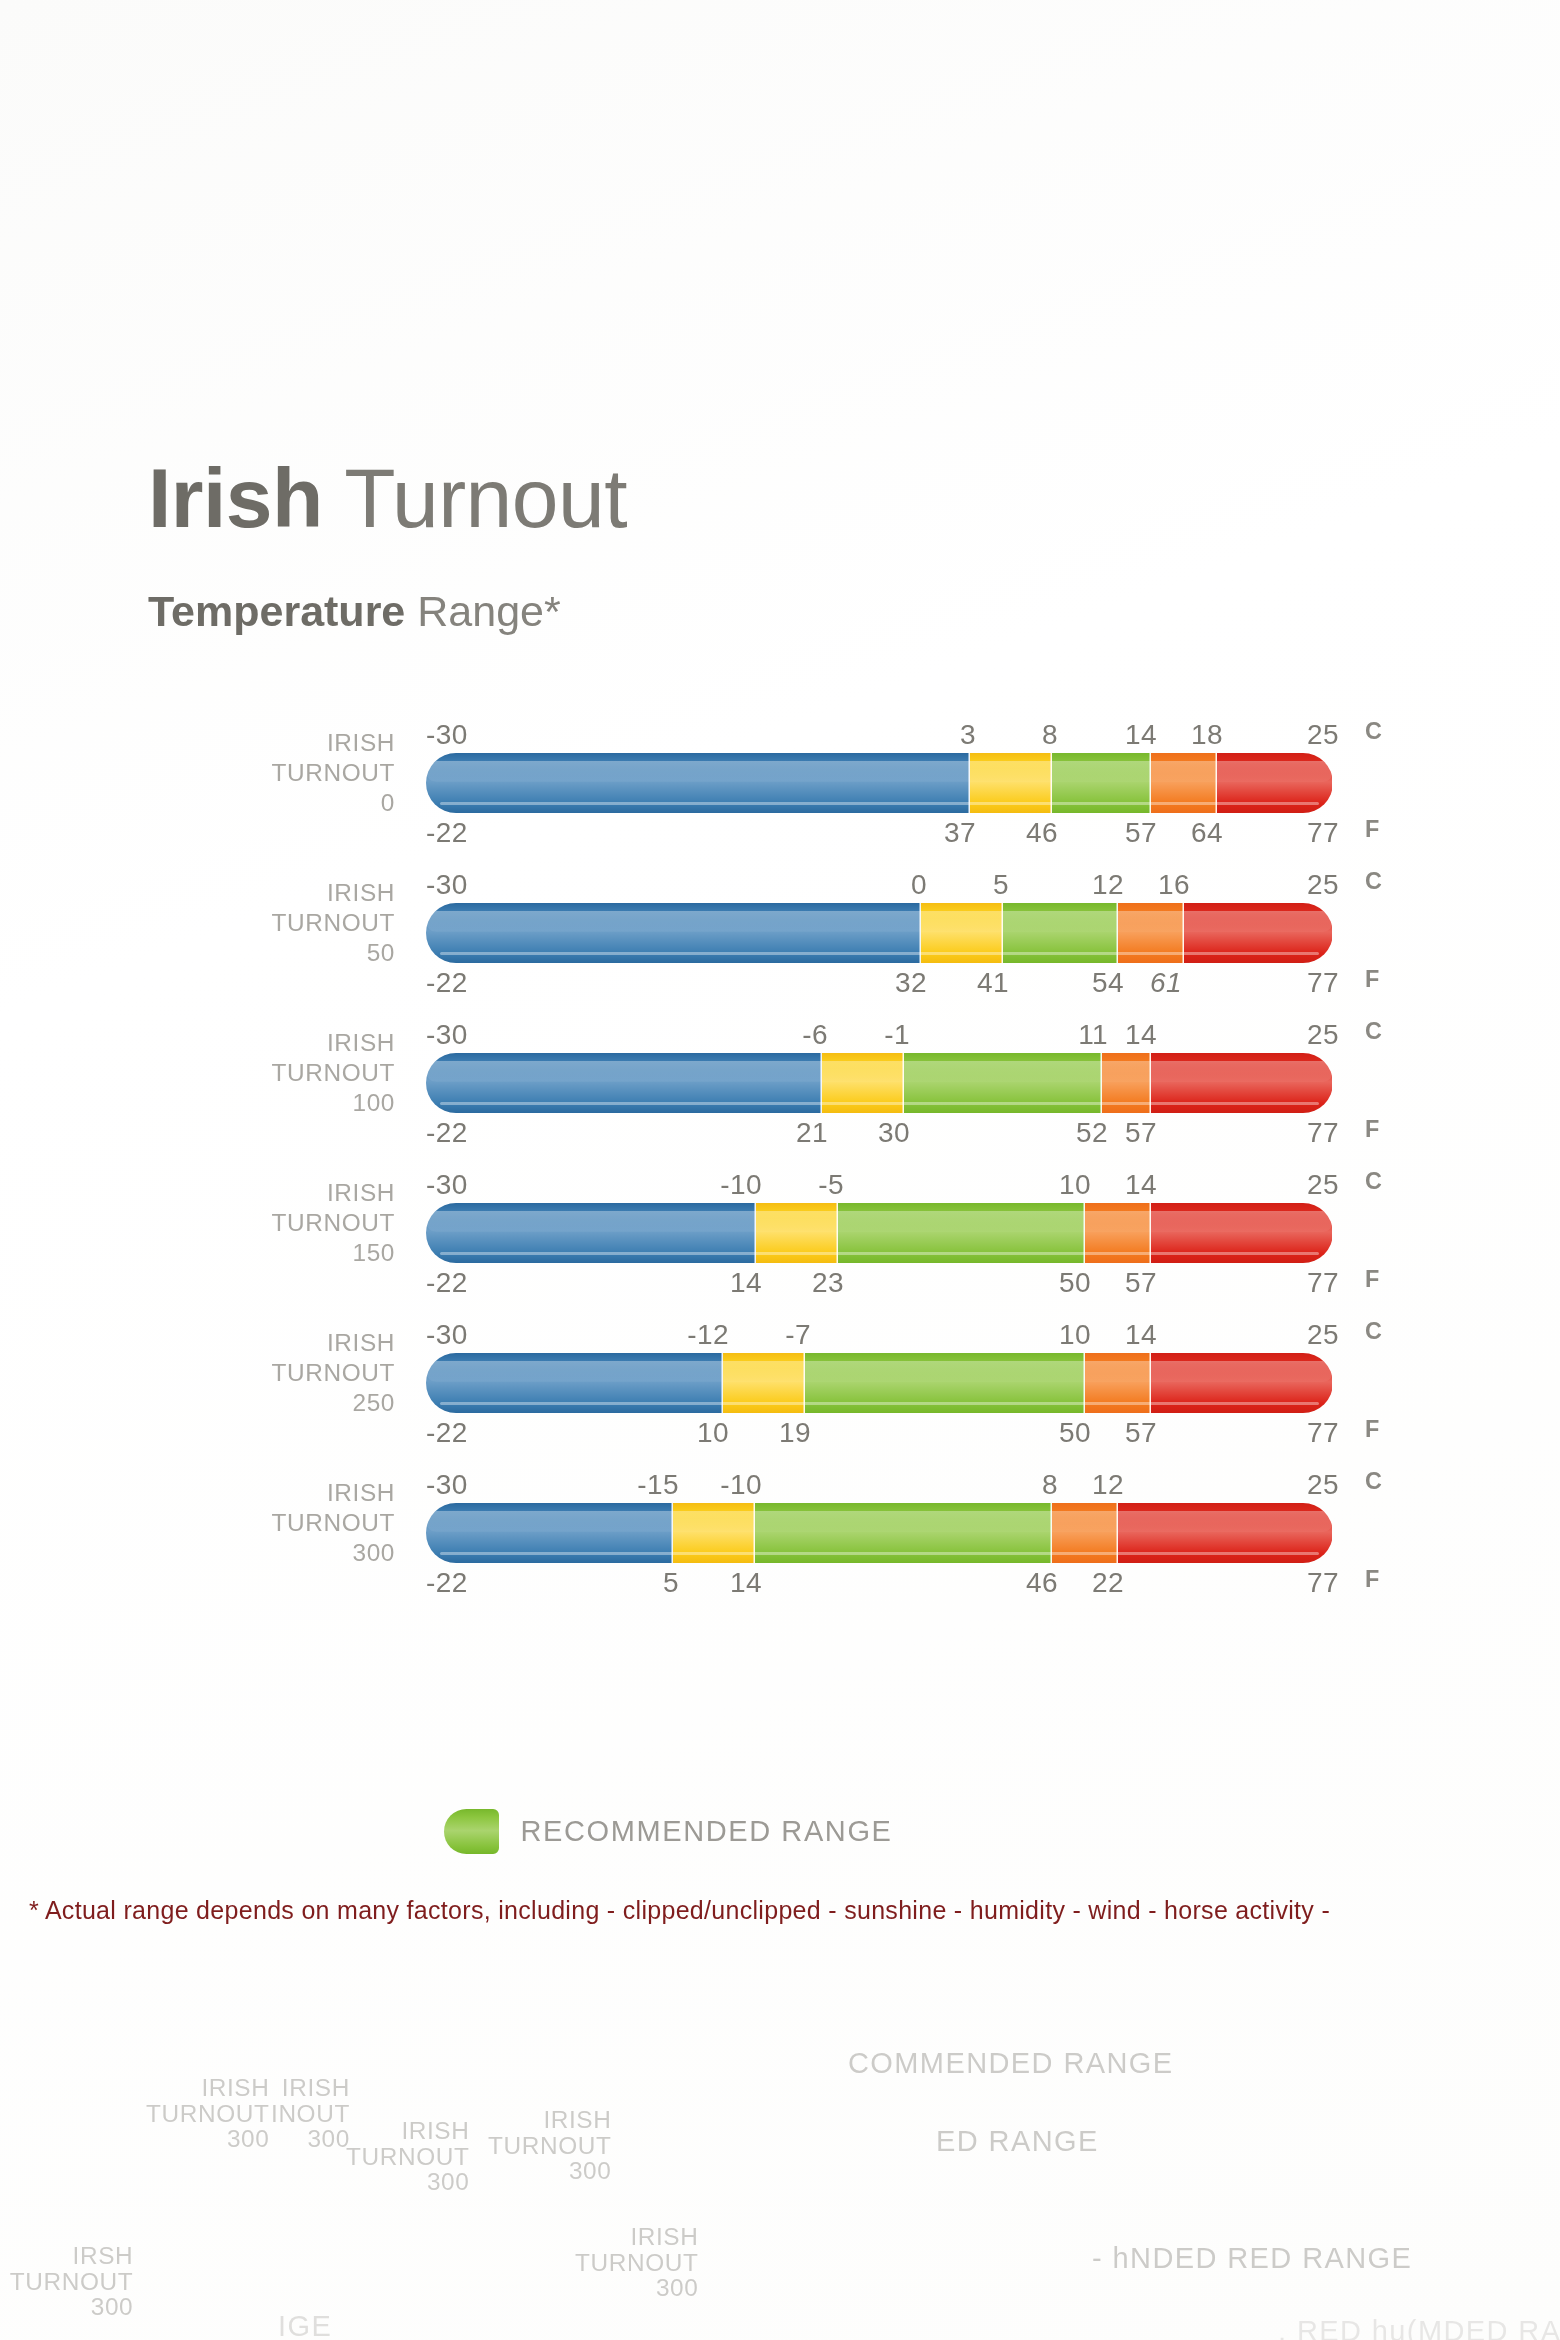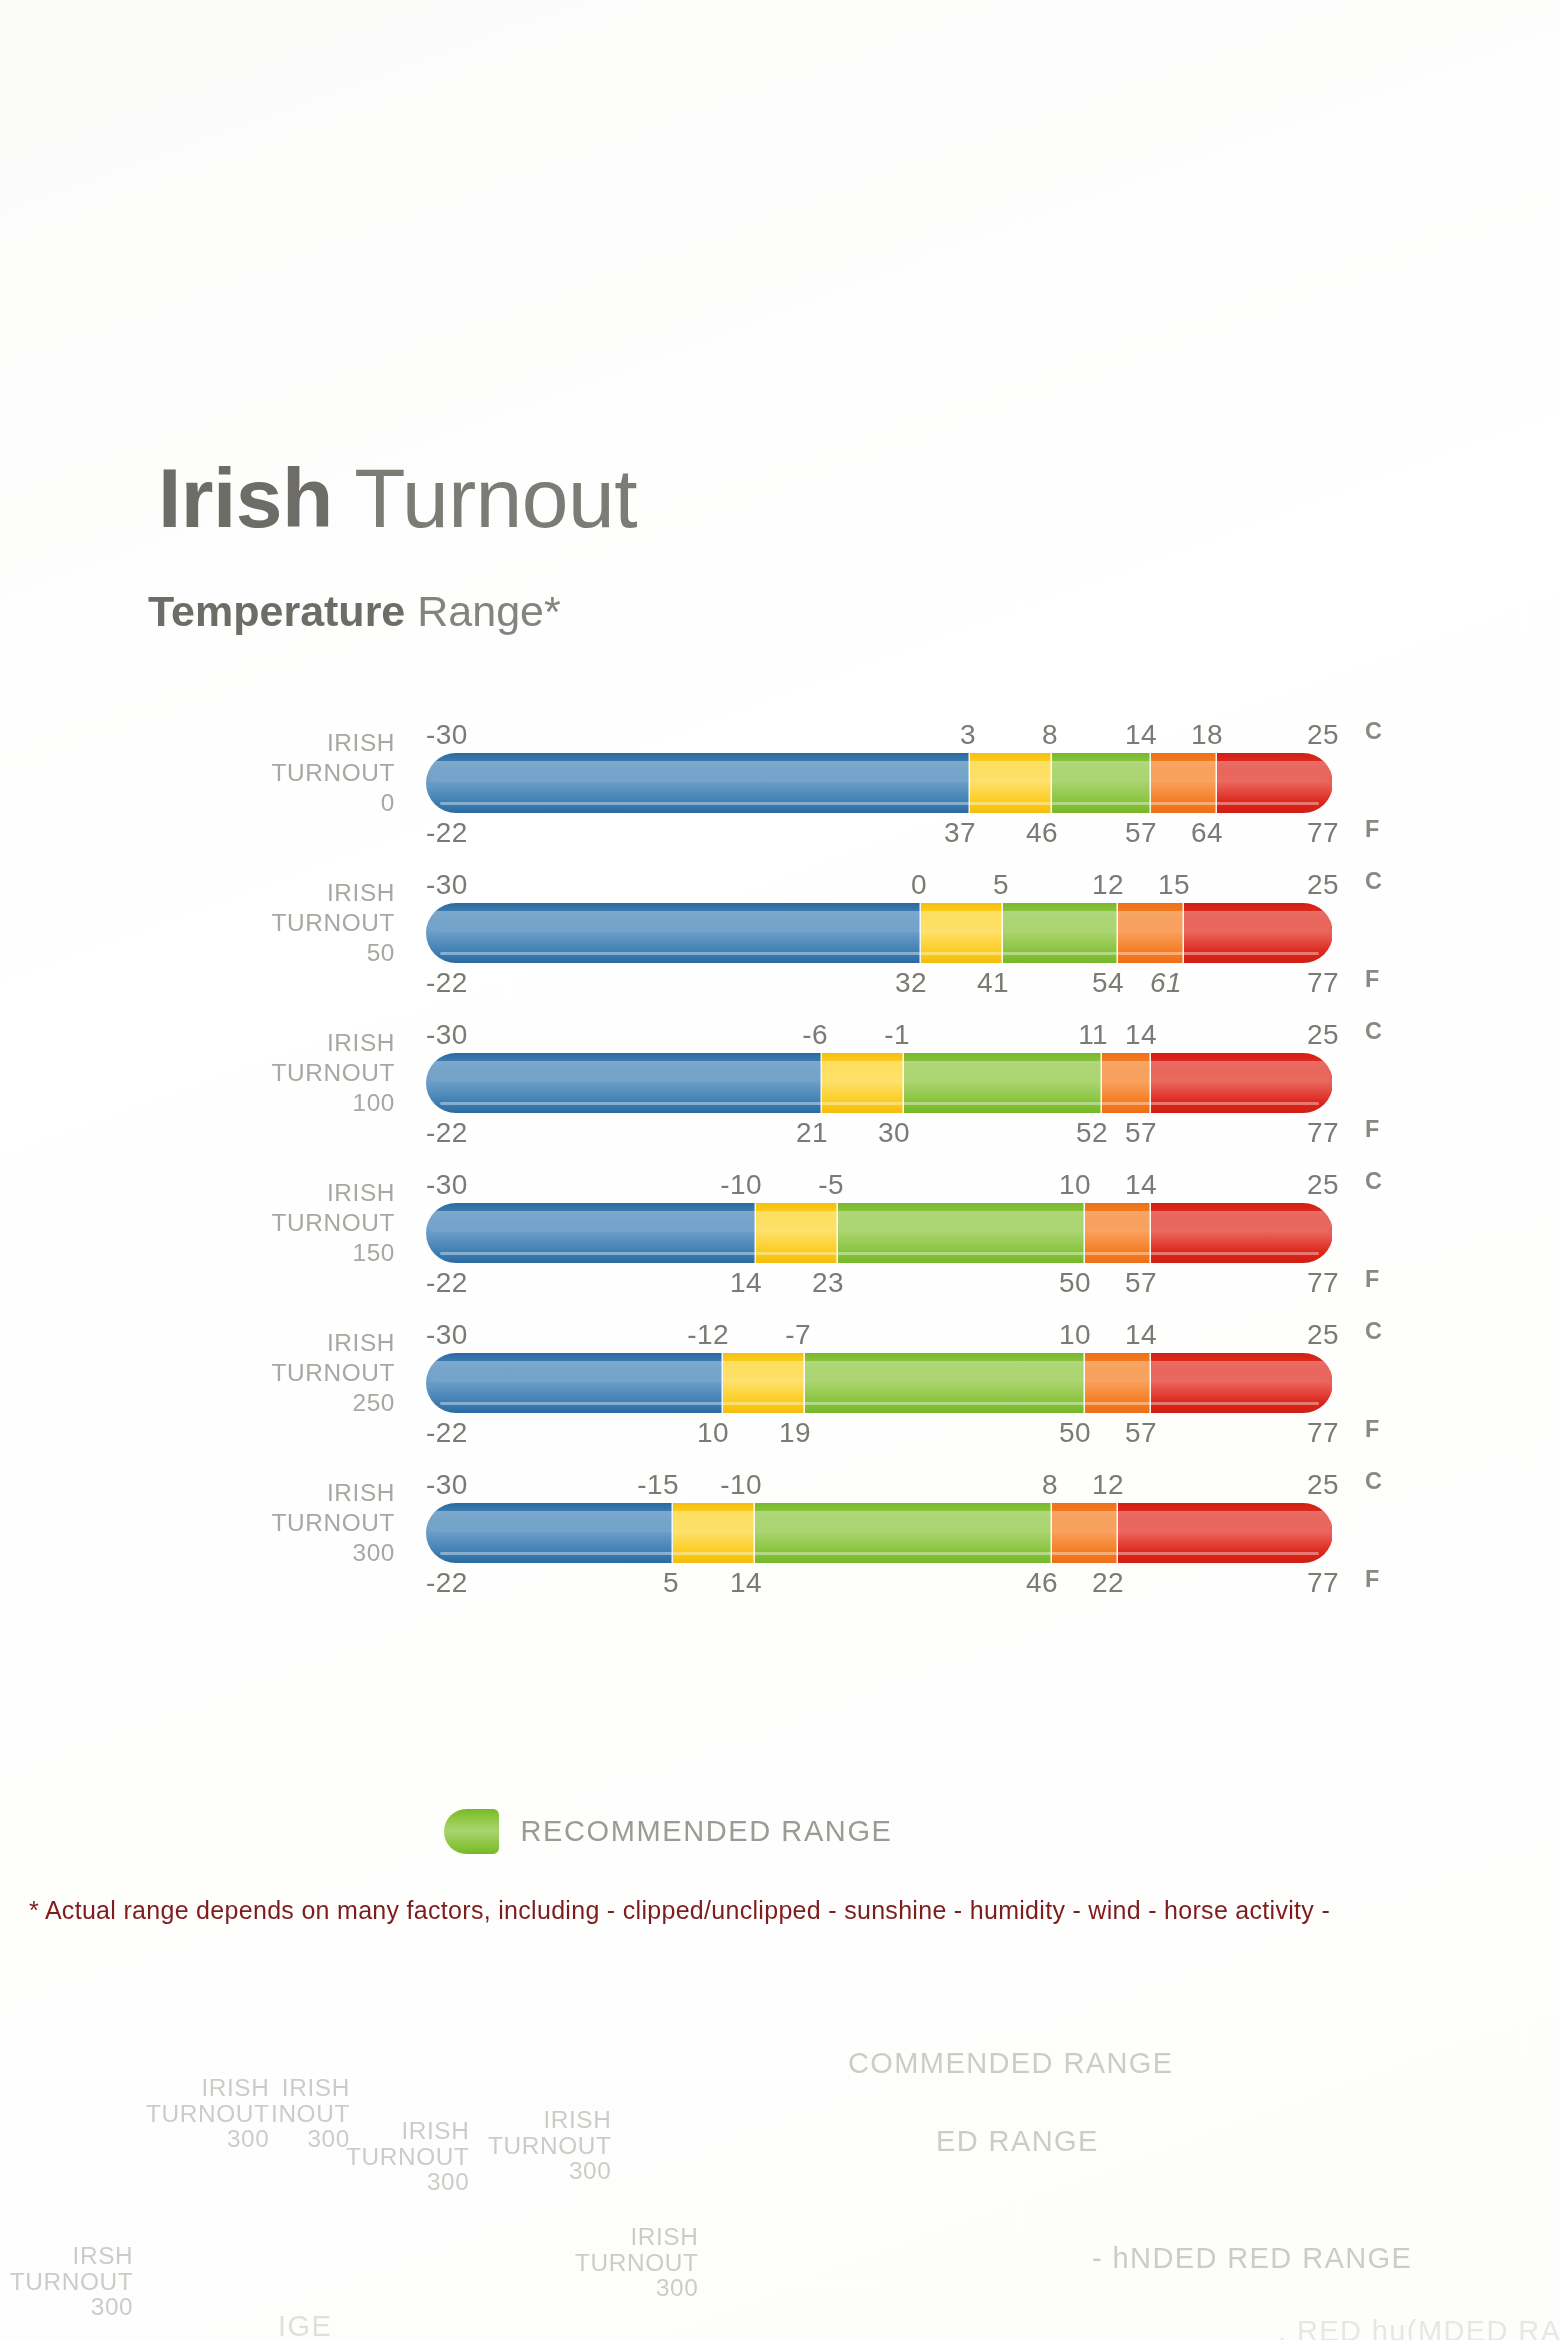--- a/index.html
+++ b/index.html
@@ -27,21 +27,20 @@
     position: absolute;
     left: 148px;
     top: 456px;
   }
   .title {
     font-size: 84px;
     line-height: 1.0;
     letter-spacing: -0.5px;
     color: #77756e;
     white-space: nowrap;
-    margin-left: 10px;
   }
   .title .t-bold { font-weight: bold; color: #6e6c66; }
   .title .t-light { font-weight: normal; color: #7d7b75; }
 
   .subtitle {
     margin-top: 50px;
     font-size: 43px;
     line-height: 1.0;
     color: #77756e;
     white-space: nowrap;
@@ -251,21 +250,21 @@
         <div class="row-label">
           <div>IRISH</div>
           <div>TURNOUT</div>
           <div>50</div>
         </div>
         <div class="ticks c">
           <div class="tick" style="left: 0px; transform: translateX(0px);">-30</div>
           <div class="tick" style="left: 501px;">0</div>
           <div class="tick" style="left: 583px;">5</div>
           <div class="tick" style="left: 698px;">12</div>
-          <div class="tick" style="left: 764px;">15</div>
+          <div class="tick" style="left: 764px;">16</div>
           <div class="tick" style="left: 913px;">25</div>
         </div>
         <div class="bar-wrap">
           <div class="bar">
             <div class="seg blue" style="width: 495px;"></div>
             <div class="seg yellow" style="width: 82px;"></div>
             <div class="seg green" style="width: 115px;"></div>
             <div class="seg orange" style="width: 66px;"></div>
             <div class="seg red" style="width: 148px;"></div>
           </div>

